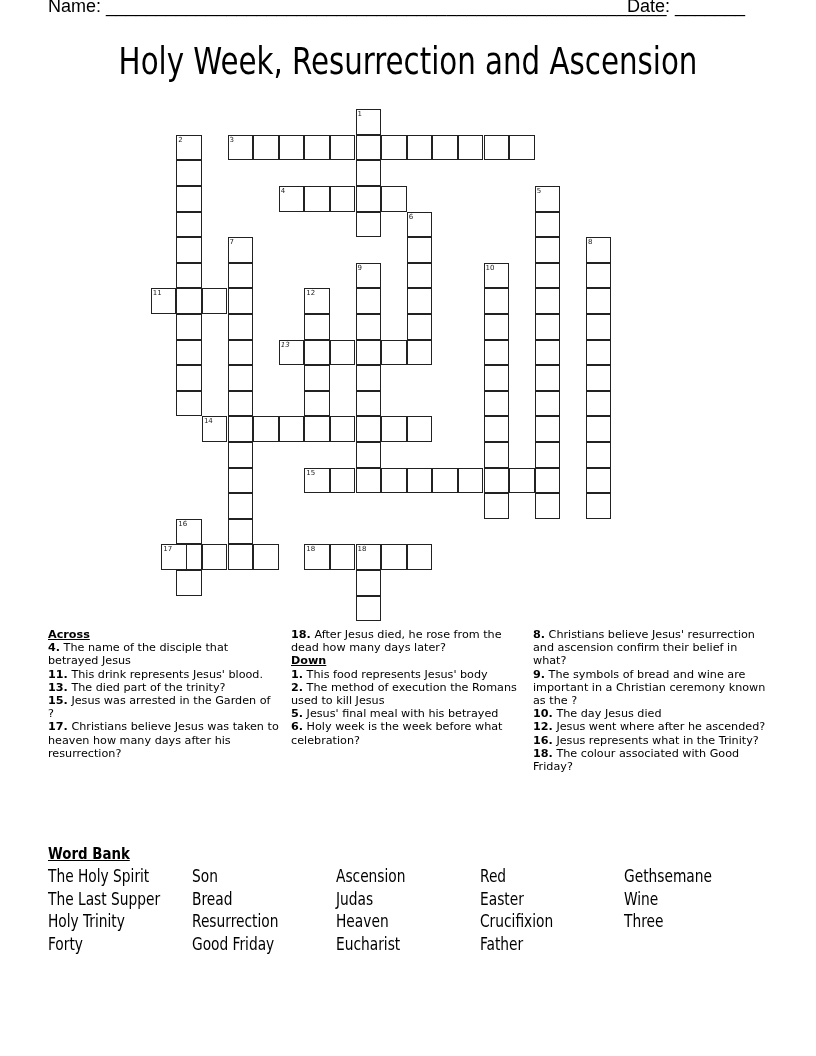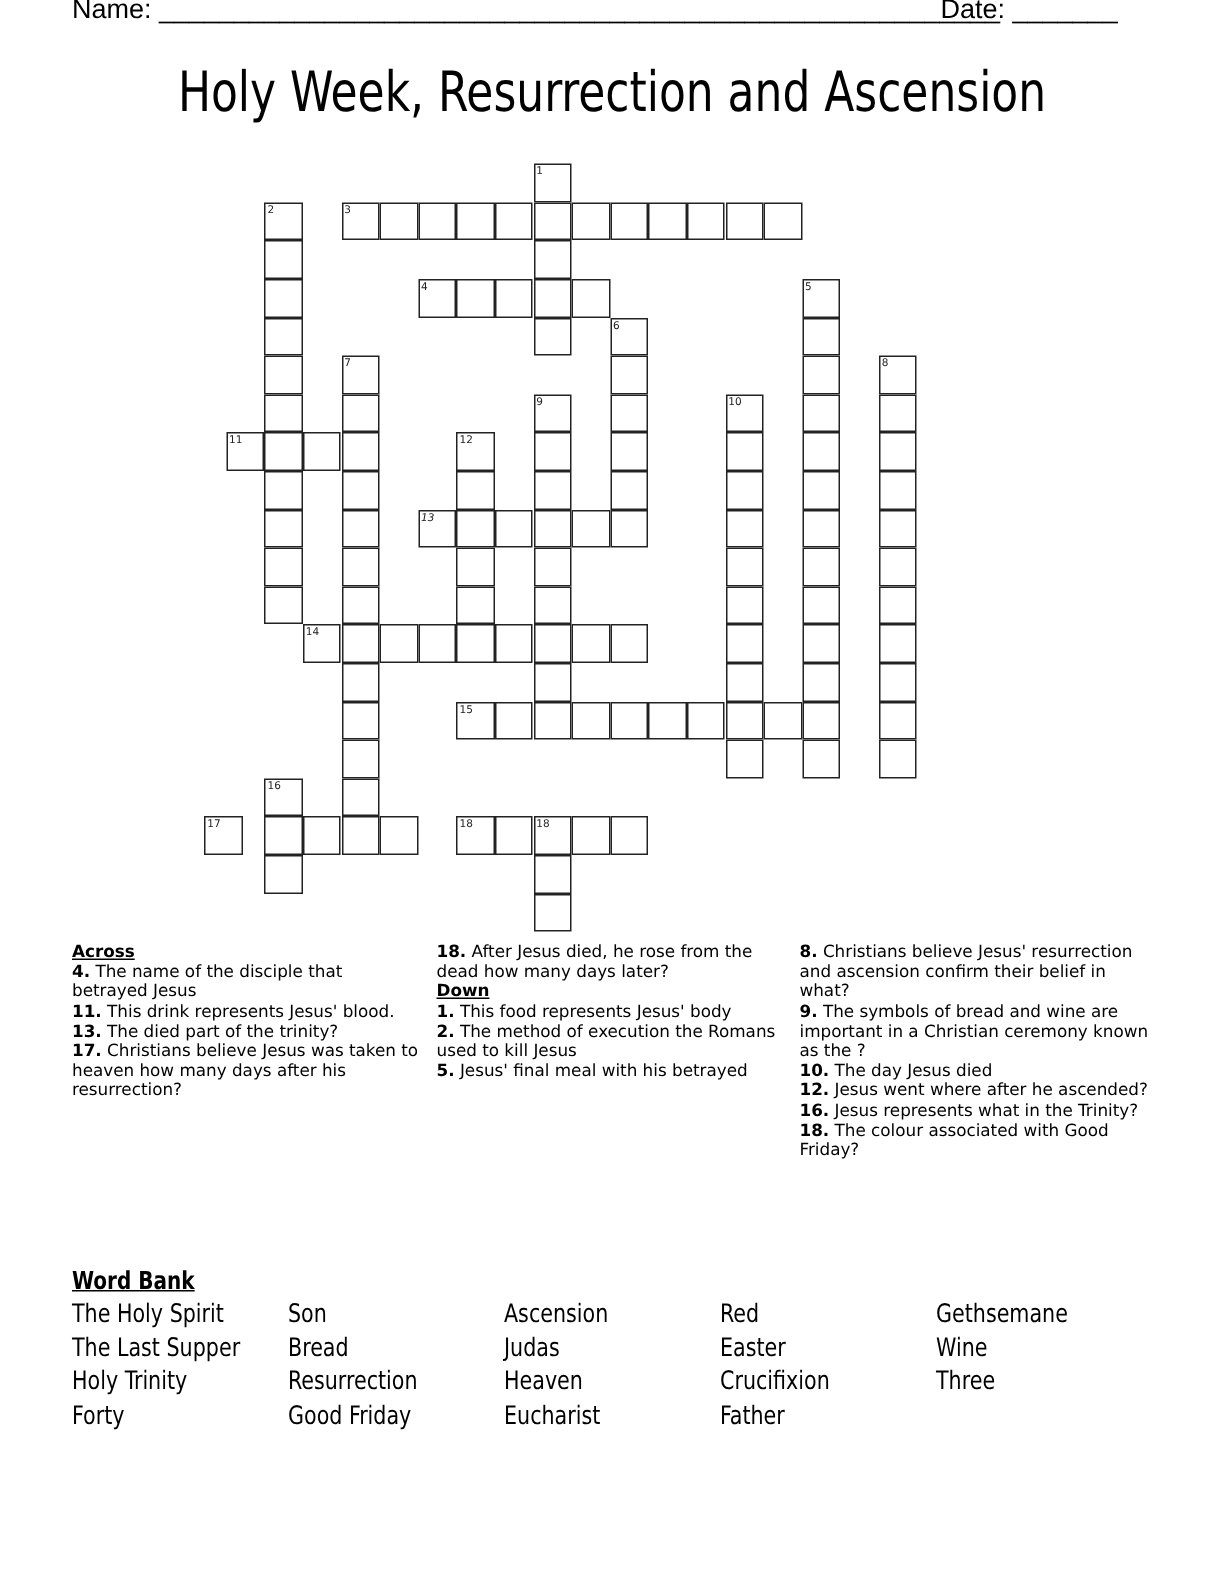--- a/index.html
+++ b/index.html
@@ -175,21 +175,21 @@
     <div class="cell" style="left: 381.9px; top: 468.4px;"></div>
     <div class="cell" style="left: 407.5px; top: 468.4px;"></div>
     <div class="cell" style="left: 433.1px; top: 468.4px;"></div>
     <div class="cell" style="left: 458.7px; top: 468.4px;"></div>
     <div class="cell" style="left: 509.9px; top: 468.4px;"></div>
     <div class="cell" style="left: 177.1px; top: 519.6px;">
       <span class="num">16</span>
     </div>
     <div class="cell" style="left: 177.1px; top: 545.2px;"></div>
     <div class="cell" style="left: 177.1px; top: 570.8px;"></div>
-    <div class="cell" style="left: 137px; top: 545.2px;">
+    <div class="cell" style="left: 162px; top: 545.2px;">
       <span class="num">17</span>
     </div>
     <div class="cell" style="left: 202.7px; top: 545.2px;"></div>
     <div class="cell" style="left: 253.9px; top: 545.2px;"></div>
     <div class="cell" style="left: 305.1px; top: 545.2px;">
       <span class="num">18</span>
     </div>
     <div class="cell" style="left: 330.7px; top: 545.2px;"></div>
     <div class="cell" style="left: 356.3px; top: 545.2px;">
       <span class="num">18</span>
@@ -198,29 +198,31 @@
     <div class="cell" style="left: 407.5px; top: 545.2px;"></div>
     <div class="cell" style="left: 356.3px; top: 570.8px;"></div>
     <div class="cell" style="left: 356.3px; top: 596.4px;"></div>
   </div>
 
 <div class="clues col1">
   <div class="hdr">Across</div>
   <div class="clue"><b>4.</b><span> The name of the disciple that betrayed Jesus</span></div>
   <div class="clue"><b>11.</b><span> This drink represents Jesus' blood.</span></div>
   <div class="clue"><b>13.</b><span> The died part of the trinity?</span></div>
+  <div class="clue"><b>15.</b><span> Jesus was arrested in the Garden of ?</span></div>
   <div class="clue"><b>17.</b><span> Christians believe Jesus was taken to heaven how many days after his resurrection?</span></div>
 </div>
 
 <div class="clues col2">
   <div class="clue"><b>18.</b><span> After Jesus died, he rose from the dead how many days later?</span></div>
   <div class="hdr">Down</div>
   <div class="clue"><b>1.</b><span> This food represents Jesus' body</span></div>
   <div class="clue"><b>2.</b><span> The method of execution the Romans used to kill Jesus</span></div>
   <div class="clue"><b>5.</b><span> Jesus' final meal with his betrayed</span></div>
+  <div class="clue"><b>6.</b><span> Holy week is the week before what celebration?</span></div>
 </div>
 
 <div class="clues col3">
   <div class="clue"><b>8.</b><span> Christians believe Jesus' resurrection and ascension confirm their belief in what?</span></div>
   <div class="clue"><b>9.</b><span> The symbols of bread and wine are important in a Christian ceremony known as the ?</span></div>
   <div class="clue"><b>10.</b><span> The day Jesus died</span></div>
   <div class="clue"><b>12.</b><span> Jesus went where after he ascended?</span></div>
   <div class="clue"><b>16.</b><span> Jesus represents what in the Trinity?</span></div>
   <div class="clue"><b>18.</b><span> The colour associated with Good Friday?</span></div>
 </div>

